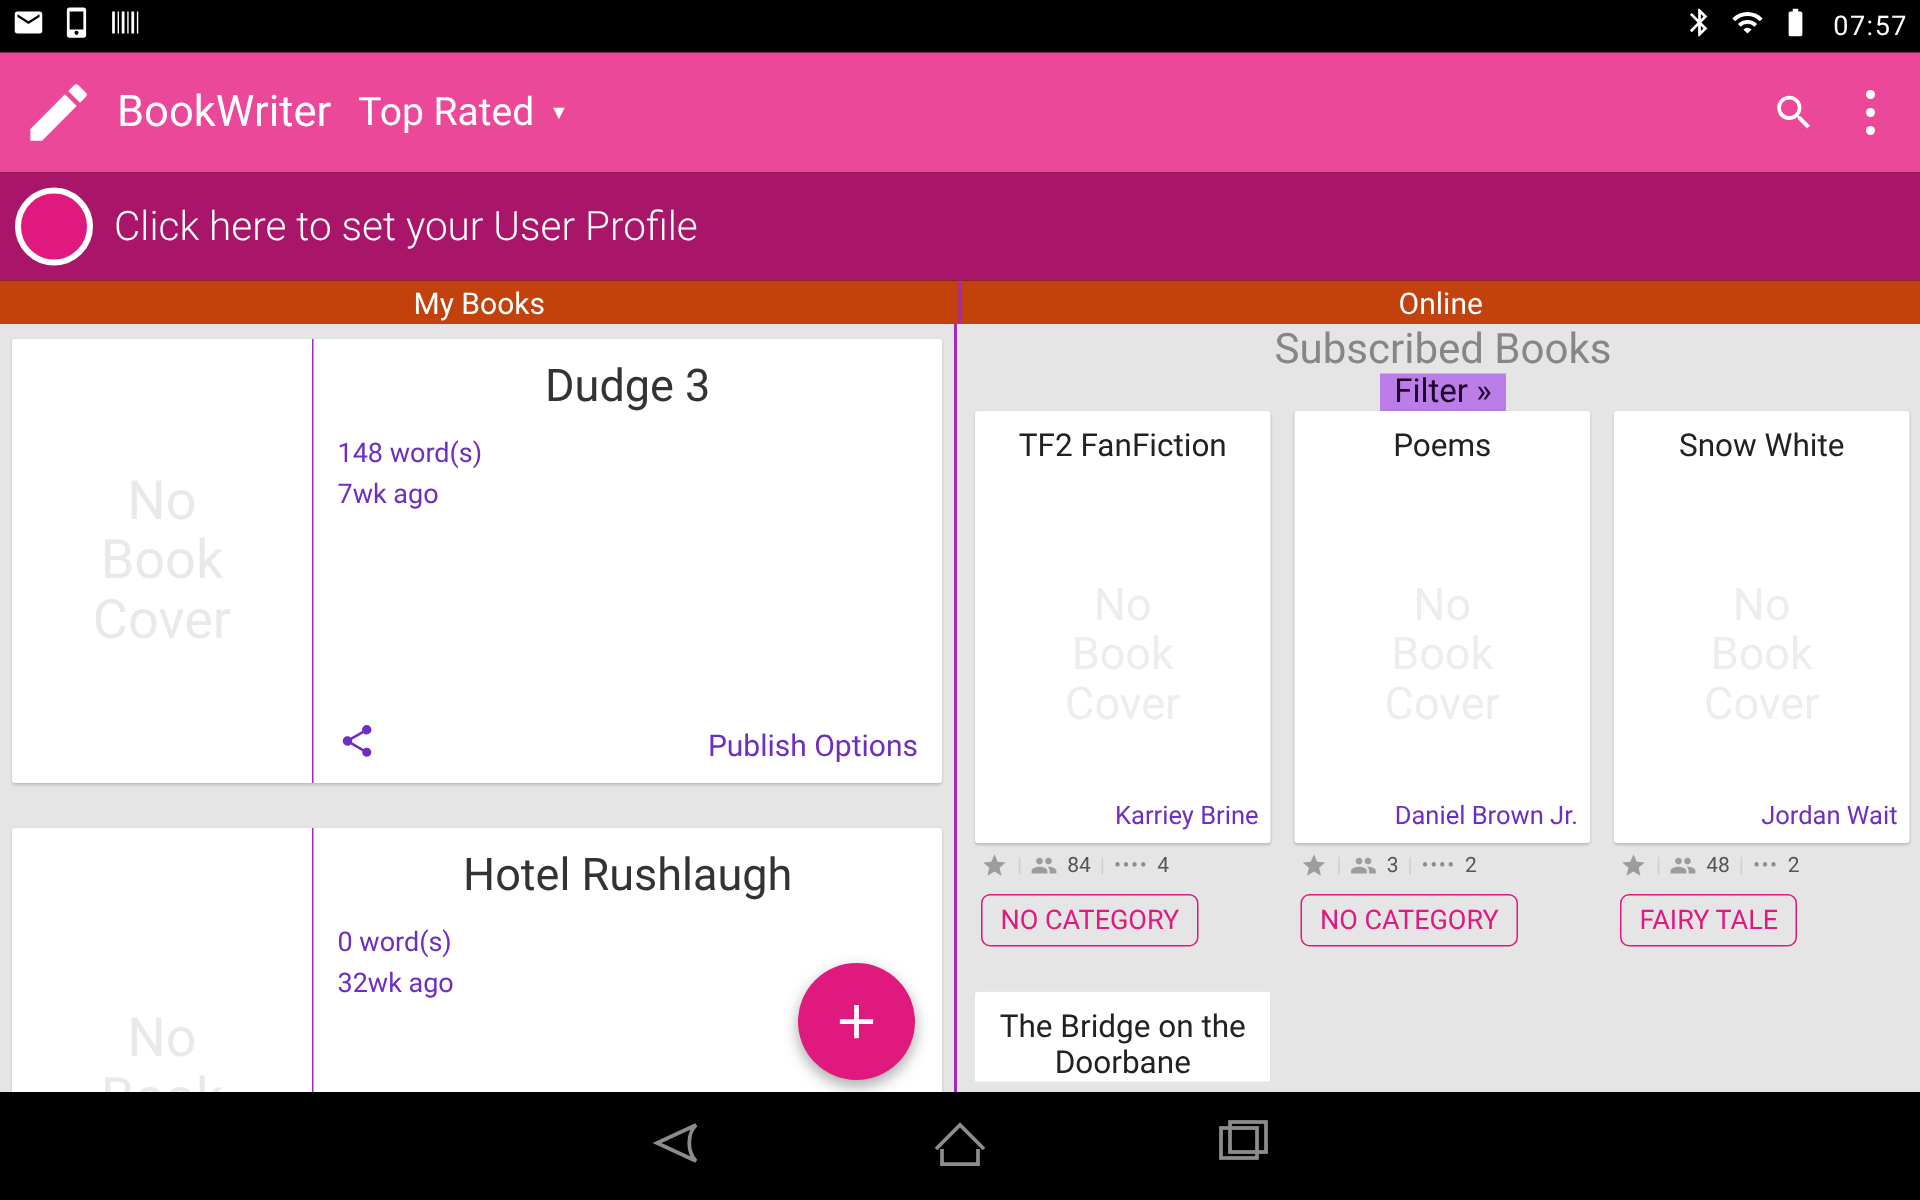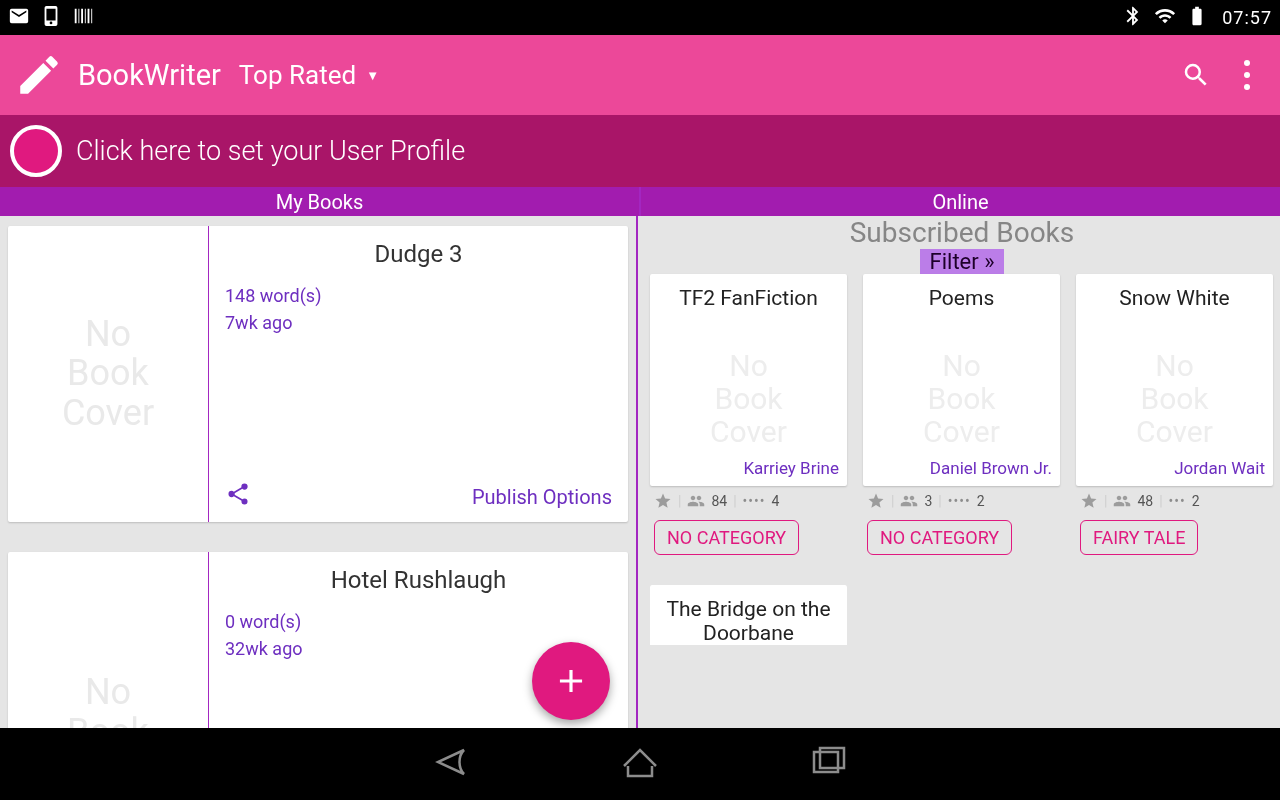--- a/index.html
+++ b/index.html
@@ -24,55 +24,55 @@
   .appbar .action-icon svg { fill: #fff; width: 30px; height: 30px; }
   .appbar .overflow-dots { width: 26px; display: flex; flex-direction: column; align-items: center; gap: 6px; margin-left: 20px; cursor:pointer; }
   .appbar .overflow-dots span { width: 6px; height: 6px; background:#fff; border-radius:50%; }
 
   
   .profile-strip { height: 72px; background: #a91568; color: #fff; display: flex; align-items: center; padding: 0 10px; }
   .profile-strip .avatar-ring { width: 52px; height: 52px; border: 4px solid #fff; border-radius: 50%; background:#e0197f; margin-right: 14px; }
   .profile-strip .msg { font-size: 27px; font-weight: 300; }
 
   
-  .tabheaders { height: 29px; display: flex; background:#a21caf; color:#fff; font-size: 20px; }
+  .tabheaders { height: 29px; display: flex; background:#c2410c; color:#fff; font-size: 20px; }
   .tabheaders .h { flex:1; display:flex; align-items:center; justify-content:center; }
   .tabheaders .sepline { width:2px; background:#a327c1; }
 
   
   .body { flex:1; display:flex; background:#e5e5e5; position:relative; overflow:hidden; }
   .pane-left { width: 636px; position:relative; padding: 10px 8px 0 8px; }
   .divider { width:2px; background:#a327c1; }
   .pane-right { flex:1; position:relative; padding: 0 0 0 6px; }
 
   
   .mybook { background:#fff; border-radius:2px; box-shadow: 0 1px 2px rgba(0,0,0,.18); display:flex; margin-bottom: 30px; height: 296px; }
   .mybook .cover { width: 200px; display:flex; align-items:center; justify-content:center; color:#e9e9e9; font-size:36px; font-weight:400; text-align:center; line-height:1.1; }
   .mybook .vline { width:1px; background:#a327c1; margin: 0; }
   .mybook .details { flex:1; display:flex; flex-direction:column; padding: 14px 16px 10px 16px; }
-  .mybook .btitle { text-align:center; font-size:24px; color:#333; margin-bottom:14px; }
+  .mybook .btitle { text-align:center; font-size:30px; color:#333; margin-bottom:14px; }
   .mybook .meta { color:#6e2fc0; font-size:18px; line-height:1.5; }
   .mybook .bottom { margin-top:auto; display:flex; align-items:center; color:#6e2fc0; font-size:20px; }
   .mybook .share-icon svg { fill:#6e2fc0; width:26px; height:26px; }
   .mybook .publish { margin-left:auto; }
 
   .mybook.short { height: 240px; overflow:hidden; }
 
   
   .fab { position:absolute; right: 26px; bottom: 8px; width: 78px; height:78px; background:#e0197f; border-radius:50%; box-shadow: 0 4px 10px rgba(0,0,0,.35); display:flex; align-items:center; justify-content:center; }
   .fab svg { fill:#fff; width:38px; height:38px; }
 
   
   .subscribed-row { display:flex; align-items:center; height:58px;flex-direction:column; }
   .subscribed-title { flex:1; text-align:center; font-size:28px; color:#868686; }
   .filter-btn { height:66px; width:84px; background:#bb7de8; color:#1d0029; font-size:22px; display:flex; align-items:center; justify-content:center; }
 
   .online-grid { display:flex; flex-wrap:wrap; gap:16px; padding: 0 6px 0 6px; }
   .ocard-wrap { width: 197px; }
-  .ocard { background:#fff; border-radius:2px; box-shadow: 0 1px 2px rgba(0,0,0,.18); height: 212px; display:flex; flex-direction:column; padding: 12px 8px 8px 8px; }
+  .ocard { background:#fff; border-radius:2px; box-shadow: 0 1px 2px rgba(0,0,0,.18); height: 288px; display:flex; flex-direction:column; padding: 12px 8px 8px 8px; }
   .ocard .otitle { text-align:center; font-size:21px; color:#222; min-height: 52px; }
   .ocard .ocover { flex:1; display:flex; align-items:center; justify-content:center; color:#ededed; font-size:30px; text-align:center; line-height:1.1; }
   .ocard .author { text-align:right; color:#6e2fc0; font-size:17px; margin-top:auto; }
 
   .ostats { display:flex; align-items:center; gap:6px; padding: 6px 4px 6px 4px; color:#8d8d8d; font-size:14px; }
   .ostats .sep { color:#cfcfcf; }
   .ostats svg { fill:#9c9c9c; width:18px; height:18px; }
   .ostats .num { color:#555; }
   .ostats .dots { letter-spacing:1px; }
 

